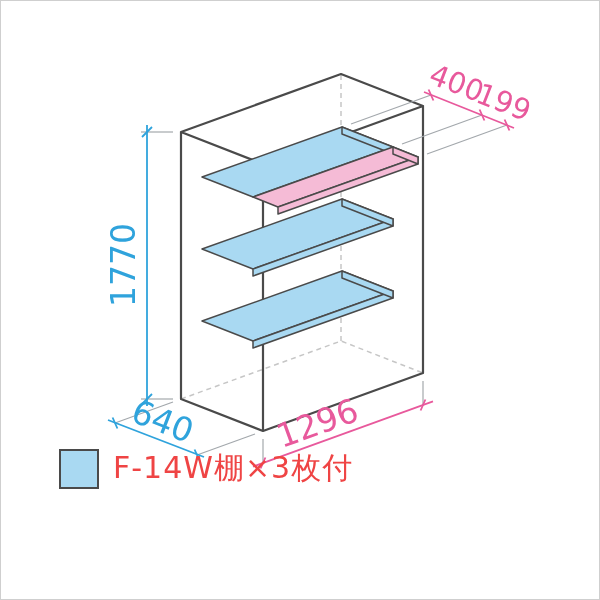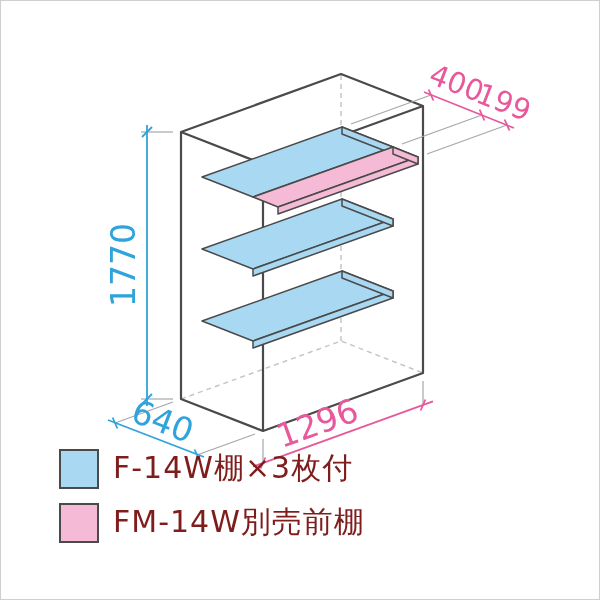--- a/index.html
+++ b/index.html
@@ -23,21 +23,21 @@
   .legend-row{display:flex;align-items:center;gap:14px;}
   .swatch{
     width:40px;height:40px;
     border:2px solid #4A4A4A;
     box-sizing:border-box;
     flex:0 0 auto;
   }
   .swatch-blue{background:#A9D9F2;}
   .swatch-pink{background:#F5BBD6;}
   .legend-label{
-    font-size:30px;color:#7f1d1d;font-weight:500;
+    font-size:30px;color:#ef4444;font-weight:500;
     letter-spacing:1px;white-space:nowrap;
   }
 </style>
 </head>
 <body>
 
 <div class="canvas">
 
   <svg width="600" height="600" viewBox="0 0 600 600">
 
@@ -127,19 +127,15 @@
       <text class="dim-text-pink-small" x="455" y="84" text-anchor="middle" dominant-baseline="middle" transform="rotate(21.3 455 84)">400</text>
       <text class="dim-text-pink-small" x="502" y="103" text-anchor="middle" dominant-baseline="middle" transform="rotate(21.3 502 103)">199</text>
     </g>
   </svg>
 
   <div class="legend">
     <div class="legend-row">
       <span class="swatch swatch-blue"></span>
       <span class="legend-label">F-14W棚×3枚付</span>
     </div>
-    <div class="legend-row">
-      <span class="swatch swatch-pink"></span>
-      <span class="legend-label">FM-14W別売前棚</span>
-    </div>
   </div>
 
 </div>
 
 </body></html>

